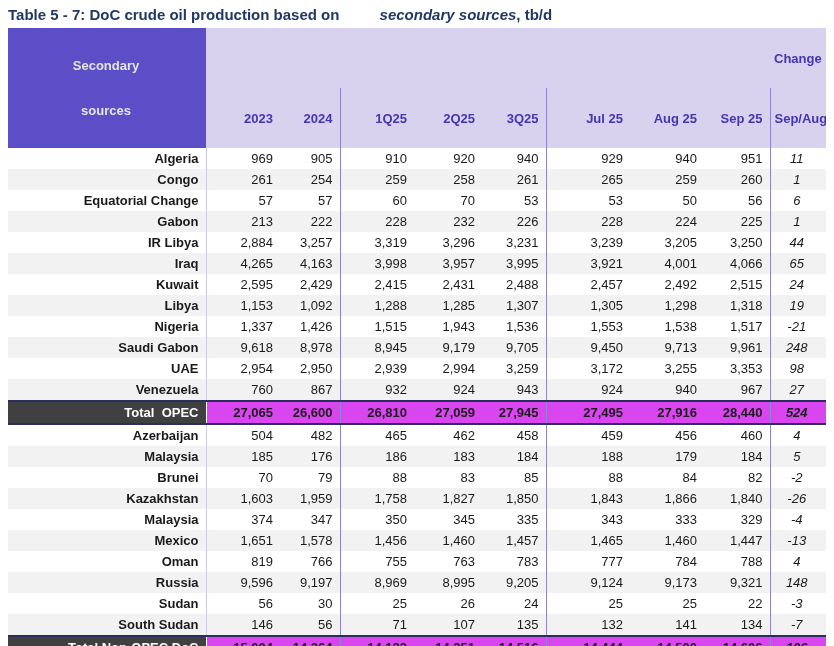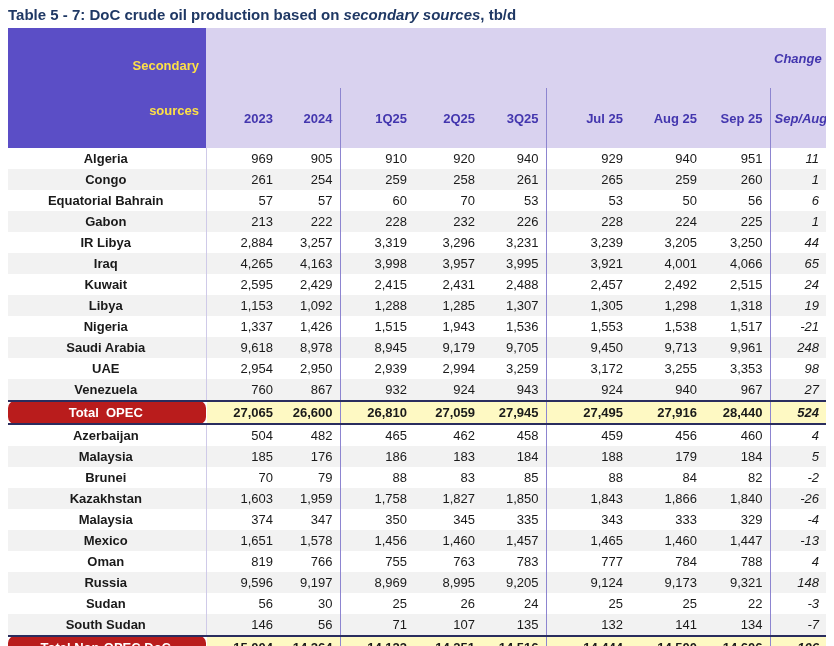--- a/index.html
+++ b/index.html
@@ -6,44 +6,44 @@
   .page {
     width:834px; height:646px; box-sizing:border-box;
     padding:4px 8px 0 8px;
     font-family:"Liberation Sans", sans-serif;
     background:#ffffff;
   }
   .title {
     font-size:15px; font-weight:bold; color:#1f3864;
     padding:2px 0 5px 0;
   }
-  .title .it { font-style:italic; }
+  .title .it { font-style:italic;margin-left:36px; }
   table {
     border-collapse:collapse; table-layout:fixed; width:818px;
     font-size:13px; color:#1a1a1a;
   }
   th, td { padding:0 7px 0 4px; height:21px; overflow:hidden; white-space:pre; }
   
   thead th { background:#d9d2ef; color:#4336ae; font-weight:bold; text-align:right; }
   th.labelcell {
-    background:#5b4ec6; color:#fde047; text-align:right; vertical-align:middle;
+    background:#5b4ec6; color:#e5e5e5; text-align:center; vertical-align:middle;
     font-weight:bold; padding-left:5px;
   }
-  th.changecell { font-style:italic; }
+  th.changecell { }
   th.gdiv, td.gdiv { border-right:1px solid #8d85d0; }
-  td.name { font-weight:bold; text-align:center; padding-left:5px; border-right:1px solid #cfcae8; }
+  td.name { font-weight:bold; text-align:right; padding-left:5px; border-right:1px solid #cfcae8; }
   td.num, td.chg { text-align:right; }
-  td.chg { font-style:italic; }
+  td.chg { font-style:italic;text-align:center; }
   tr.alt td { background:#f2f2f2; }
   
   tr.total-row td { border-top:2px solid #2a2d5e; border-bottom:2px solid #2a2d5e; }
   tr.total-row td.name {
-    background:#b91c1c; color:#ffffff; font-weight:bold; border-right:1px solid #ffffff;border-radius:7px;
-  }
-  tr.total-row td.num, tr.total-row td.chg { background:#fef9c3; font-weight:bold; }
+    background:#404040; color:#ffffff; font-weight:bold; border-right:1px solid #ffffff;
+  }
+  tr.total-row td.num, tr.total-row td.chg { background:#d946ef; font-weight:bold; }
 </style>
 </head>
 <body>
 
 <div class="page">
 
   <div class="title"><span>Table 5 - 7: DoC crude oil production based on </span><span class="it">secondary sources</span><span>, tb/d</span></div>
 
   <table>
     <colgroup>
@@ -98,21 +98,21 @@
           <td class="num gdiv">254</td>
           <td class="num">259</td>
           <td class="num">258</td>
           <td class="num gdiv">261</td>
           <td class="num">265</td>
           <td class="num">259</td>
           <td class="num gdiv">260</td>
           <td class="chg">1</td>
         </tr>
         <tr>
-          <td class="name">Equatorial Bahrain</td>
+          <td class="name">Equatorial Change</td>
           <td class="num">57</td>
           <td class="num gdiv">57</td>
           <td class="num">60</td>
           <td class="num">70</td>
           <td class="num gdiv">53</td>
           <td class="num">53</td>
           <td class="num">50</td>
           <td class="num gdiv">56</td>
           <td class="chg">6</td>
         </tr>
@@ -182,21 +182,21 @@
           <td class="num gdiv">1,426</td>
           <td class="num">1,515</td>
           <td class="num">1,943</td>
           <td class="num gdiv">1,536</td>
           <td class="num">1,553</td>
           <td class="num">1,538</td>
           <td class="num gdiv">1,517</td>
           <td class="chg">-21</td>
         </tr>
         <tr class="alt">
-          <td class="name">Saudi Arabia</td>
+          <td class="name">Saudi Gabon</td>
           <td class="num">9,618</td>
           <td class="num gdiv">8,978</td>
           <td class="num">8,945</td>
           <td class="num">9,179</td>
           <td class="num gdiv">9,705</td>
           <td class="num">9,450</td>
           <td class="num">9,713</td>
           <td class="num gdiv">9,961</td>
           <td class="chg">248</td>
         </tr>

